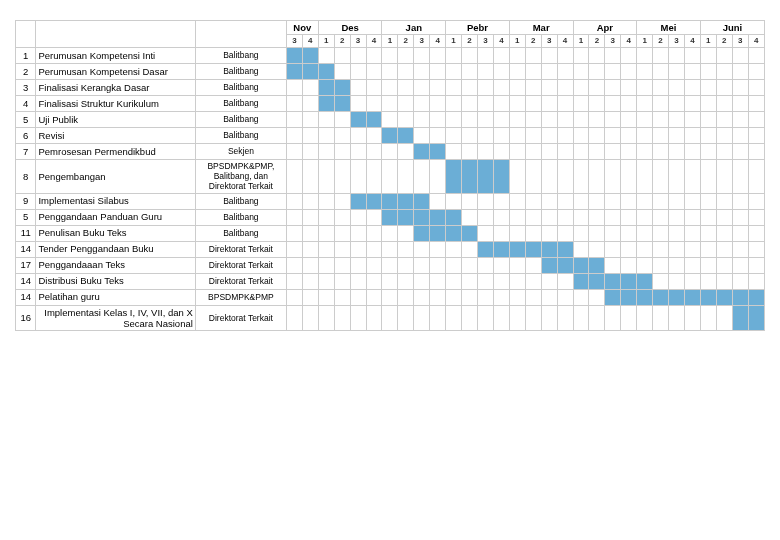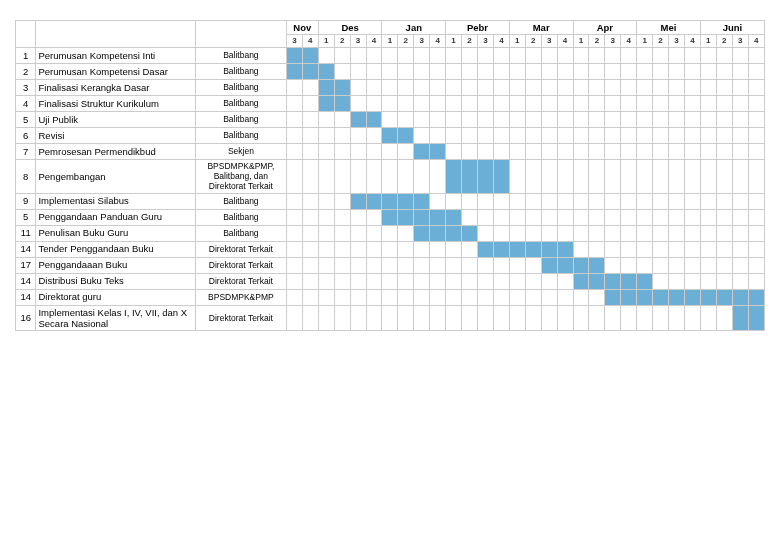--- a/index.html
+++ b/index.html
@@ -463,21 +463,21 @@
           <td style="width: 14px;"></td>
           <td style="width: 14px;"></td>
           <td style="width: 14px;"></td>
           <td style="width: 14px;"></td>
           <td style="width: 14px;"></td>
           <td style="width: 14px;"></td>
           <td style="width: 14px;"></td>
         </tr>
         <tr class="row-data">
           <td>11</td>
-          <td class="col-kegiatan" style="text-align: left; white-space: normal;">Penulisan Buku Guru</td>
+          <td class="col-kegiatan" style="text-align: left; white-space: normal;">Penulisan Buku Teks</td>
           <td class="col-unit" style="white-space: normal; font-size: 8.5px;">Balitbang</td>
           <td style="width: 14px;"></td>
           <td style="width: 14px;"></td>
           <td style="width: 14px;"></td>
           <td style="width: 14px;"></td>
           <td style="width: 14px;"></td>
           <td style="width: 14px;"></td>
           <td style="width: 14px;"></td>
           <td style="width: 14px;"></td>
           <td class="cell-filled" style="width: 14px;"></td>
@@ -533,21 +533,21 @@
           <td style="width: 14px;"></td>
           <td style="width: 14px;"></td>
           <td style="width: 14px;"></td>
           <td style="width: 14px;"></td>
           <td style="width: 14px;"></td>
           <td style="width: 14px;"></td>
           <td style="width: 14px;"></td>
         </tr>
         <tr class="row-data">
           <td>17</td>
-          <td class="col-kegiatan" style="text-align: left; white-space: normal;">Penggandaaan Buku</td>
+          <td class="col-kegiatan" style="text-align: left; white-space: normal;">Penggandaaan Teks</td>
           <td class="col-unit" style="white-space: normal; font-size: 8.5px;">Direktorat Terkait</td>
           <td style="width: 14px;"></td>
           <td style="width: 14px;"></td>
           <td style="width: 14px;"></td>
           <td style="width: 14px;"></td>
           <td style="width: 14px;"></td>
           <td style="width: 14px;"></td>
           <td style="width: 14px;"></td>
           <td style="width: 14px;"></td>
           <td style="width: 14px;"></td>
@@ -603,21 +603,21 @@
           <td style="width: 14px;"></td>
           <td style="width: 14px;"></td>
           <td style="width: 14px;"></td>
           <td style="width: 14px;"></td>
           <td style="width: 14px;"></td>
           <td style="width: 14px;"></td>
           <td style="width: 14px;"></td>
         </tr>
         <tr class="row-data">
           <td>14</td>
-          <td class="col-kegiatan" style="text-align: left; white-space: normal;">Direktorat guru</td>
+          <td class="col-kegiatan" style="text-align: left; white-space: normal;">Pelatihan guru</td>
           <td class="col-unit" style="white-space: normal; font-size: 8.5px;">BPSDMPK&amp;PMP</td>
           <td style="width: 14px;"></td>
           <td style="width: 14px;"></td>
           <td style="width: 14px;"></td>
           <td style="width: 14px;"></td>
           <td style="width: 14px;"></td>
           <td style="width: 14px;"></td>
           <td style="width: 14px;"></td>
           <td style="width: 14px;"></td>
           <td style="width: 14px;"></td>
@@ -638,21 +638,21 @@
           <td class="cell-filled" style="width: 14px;"></td>
           <td class="cell-filled" style="width: 14px;"></td>
           <td class="cell-filled" style="width: 14px;"></td>
           <td class="cell-filled" style="width: 14px;"></td>
           <td class="cell-filled" style="width: 14px;"></td>
           <td class="cell-filled" style="width: 14px;"></td>
           <td class="cell-filled" style="width: 14px;"></td>
         </tr>
         <tr class="row-data">
           <td>16</td>
-          <td class="col-kegiatan" style="text-align: left; white-space: normal;">Implementasi Kelas I, IV, VII, dan X Secara Nasional</td>
+          <td class="col-kegiatan" style="text-align: right; white-space: normal;">Implementasi Kelas I, IV, VII, dan X Secara Nasional</td>
           <td class="col-unit" style="white-space: normal; font-size: 8.5px;">Direktorat Terkait</td>
           <td style="width: 14px;"></td>
           <td style="width: 14px;"></td>
           <td style="width: 14px;"></td>
           <td style="width: 14px;"></td>
           <td style="width: 14px;"></td>
           <td style="width: 14px;"></td>
           <td style="width: 14px;"></td>
           <td style="width: 14px;"></td>
           <td style="width: 14px;"></td>

